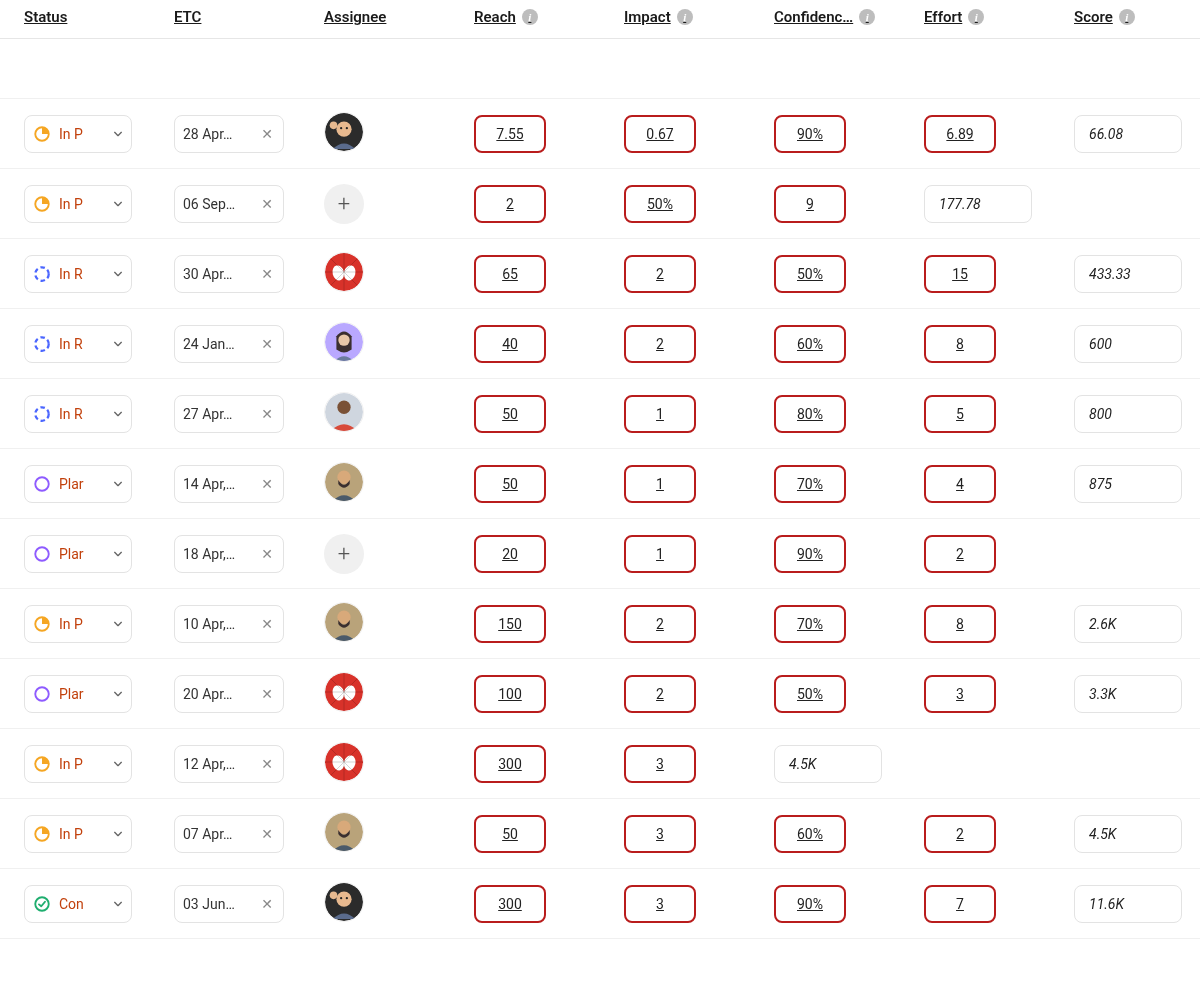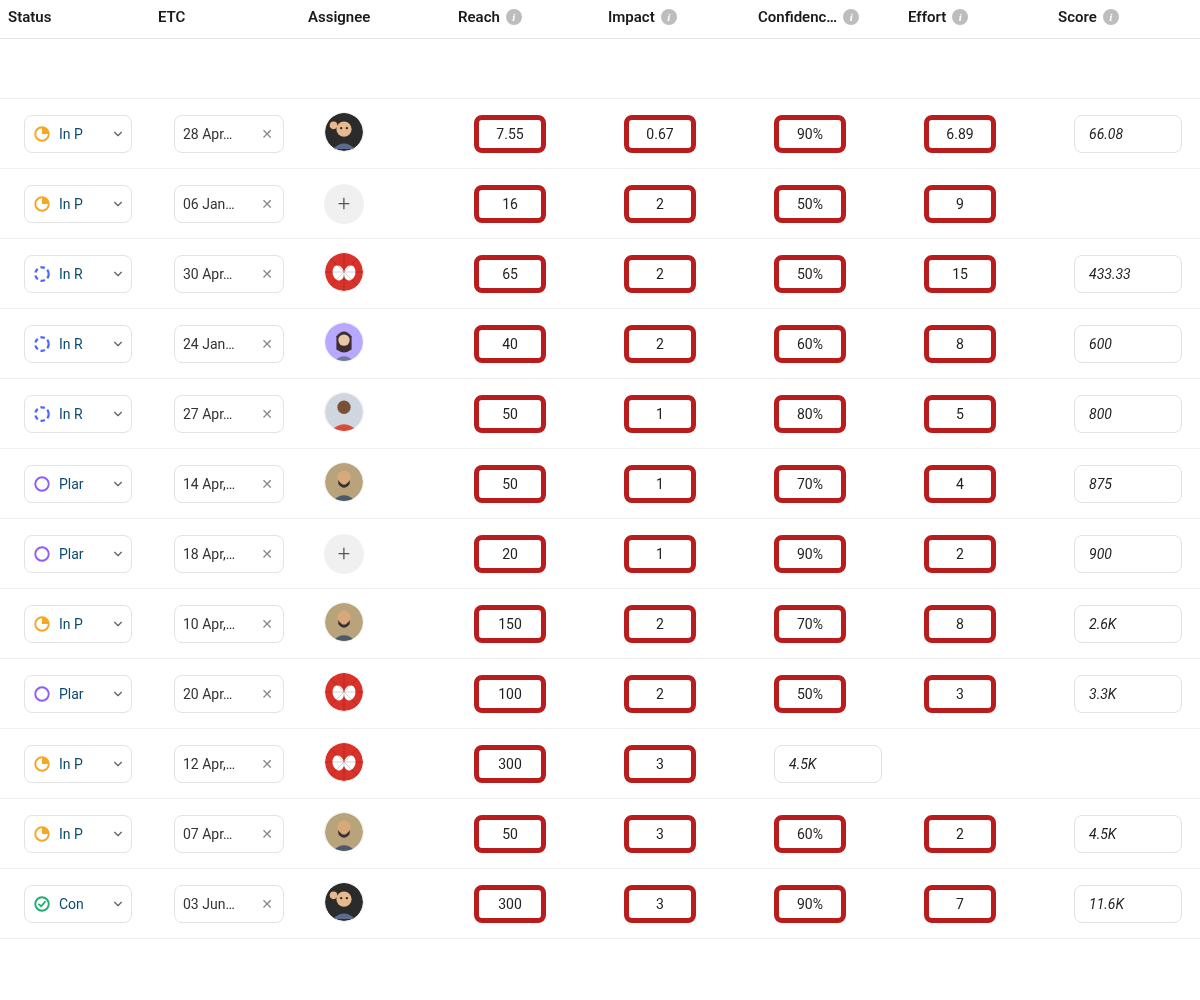--- a/index.html
+++ b/index.html
@@ -18,24 +18,25 @@
     padding: 8px 0 12px 0;
     border-bottom: 1px solid #e6e6e6;
   }
   .header-cell {
     display: flex;
     align-items: center;
     gap: 6px;
     font-weight: 600;
     font-size: 15px;
     color: #1a1a1a;
-    padding-left: 8px;
+    padding-left: 24px;
     white-space: nowrap;
     overflow: hidden;
     text-overflow: ellipsis;
+    text-decoration: underline;
   }
   .info-icon {
     width: 16px; height: 16px;
     border-radius: 50%;
     background: #bdbdbd;
     color: #fff;
     display: inline-flex;
     align-items: center;
     justify-content: center;
     font-size: 11px;
@@ -67,21 +68,21 @@
     cursor: pointer;
     width: 108px;
     height: 38px;
   }
   .status-pill .label {
     flex: 1;
     white-space: nowrap;
     overflow: hidden;
     text-overflow: ellipsis;
     font-size: 14px;
-    color: #0c4a6e;
+    color: #c2410c;
   }
   .chevron {
     width: 10px; height: 10px;
     flex-shrink: 0;
   }
   .chevron svg { display: block; }
   .status-icon {
     width: 18px; height: 18px;
     flex-shrink: 0;
   }
@@ -127,29 +128,30 @@
     color: #555;
     font-size: 22px;
     font-weight: 300;
     border: none;
   }
   .avatar svg { width: 100%; height: 100%; display: block; }
   .value-pill {
     display: inline-flex;
     align-items: center;
     justify-content: center;
-    border: 5px solid #b91c1c;
+    border: 2px solid #b91c1c;
     border-radius: 8px;
     padding: 8px 12px;
     min-width: 72px;
     height: 38px;
     background: #fff;
     font-size: 14px;
     color: #222;
     cursor: pointer;
+    text-decoration: underline;
   }
   .score-pill {
     display: inline-flex;
     align-items: center;
     border: 1px solid #e3e3e3;
     border-radius: 8px;
     padding: 8px 14px;
     min-width: 108px;
     height: 38px;
     background: #fff;
@@ -240,28 +242,28 @@
               </svg></span>
       <span class="label">In P</span>
       <span class="chevron">
               <svg viewBox="0 0 12 12" width="10" height="10">
                 <path d="M2 4 L6 8 L10 4" fill="none" stroke="#666" stroke-width="1.6" stroke-linecap="round" stroke-linejoin="round"></path>
               </svg>
             </span>
     </div></div>
         <div class="cell">
     <div class="etc-pill">
-      <span class="date">06 Jan…</span>
+      <span class="date">06 Sep…</span>
       <span class="clear">✕</span>
     </div></div>
         <div class="cell"><span class="avatar add">+</span></div>
-        <div class="cell"><span class="value-pill">16</span></div>
         <div class="cell"><span class="value-pill">2</span></div>
         <div class="cell"><span class="value-pill">50%</span></div>
         <div class="cell"><span class="value-pill">9</span></div>
+        <div class="cell"><span class="score-pill">177.78</span></div>
       </div>
       <div class="data-row">
         <div class="cell">
     <div class="status-pill">
       <span class="status-icon"><svg viewBox="0 0 24 24">
                 <circle cx="12" cy="12" r="9" fill="none" stroke="#4b66ff" stroke-width="3" stroke-dasharray="6 4"></circle>
               </svg></span>
       <span class="label">In R</span>
       <span class="chevron">
               <svg viewBox="0 0 12 12" width="10" height="10">
@@ -391,21 +393,20 @@
         <div class="cell">
     <div class="etc-pill">
       <span class="date">18 Apr,…</span>
       <span class="clear">✕</span>
     </div></div>
         <div class="cell"><span class="avatar add">+</span></div>
         <div class="cell"><span class="value-pill">20</span></div>
         <div class="cell"><span class="value-pill">1</span></div>
         <div class="cell"><span class="value-pill">90%</span></div>
         <div class="cell"><span class="value-pill">2</span></div>
-        <div class="cell"><span class="score-pill">900</span></div>
       </div>
       <div class="data-row">
         <div class="cell">
     <div class="status-pill">
       <span class="status-icon"><svg viewBox="0 0 24 24">
                 <circle cx="12" cy="12" r="9" fill="none" stroke="#f5a623" stroke-width="2.5"></circle>
                 <path d="M12 3 A9 9 0 0 1 21 12 L12 12 Z" fill="#f5a623"></path>
               </svg></span>
       <span class="label">In P</span>
       <span class="chevron">

